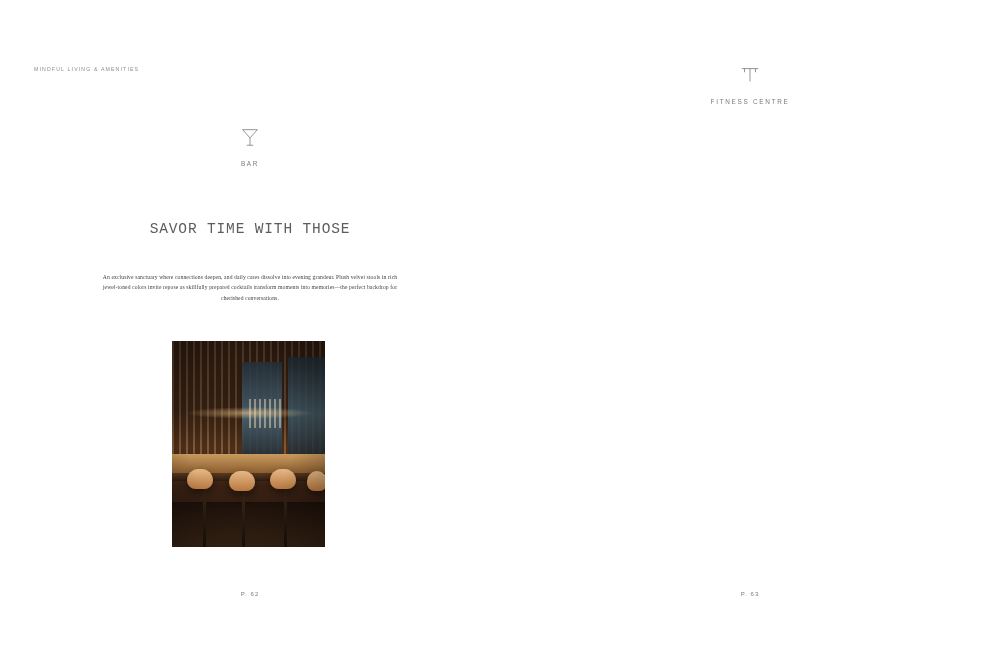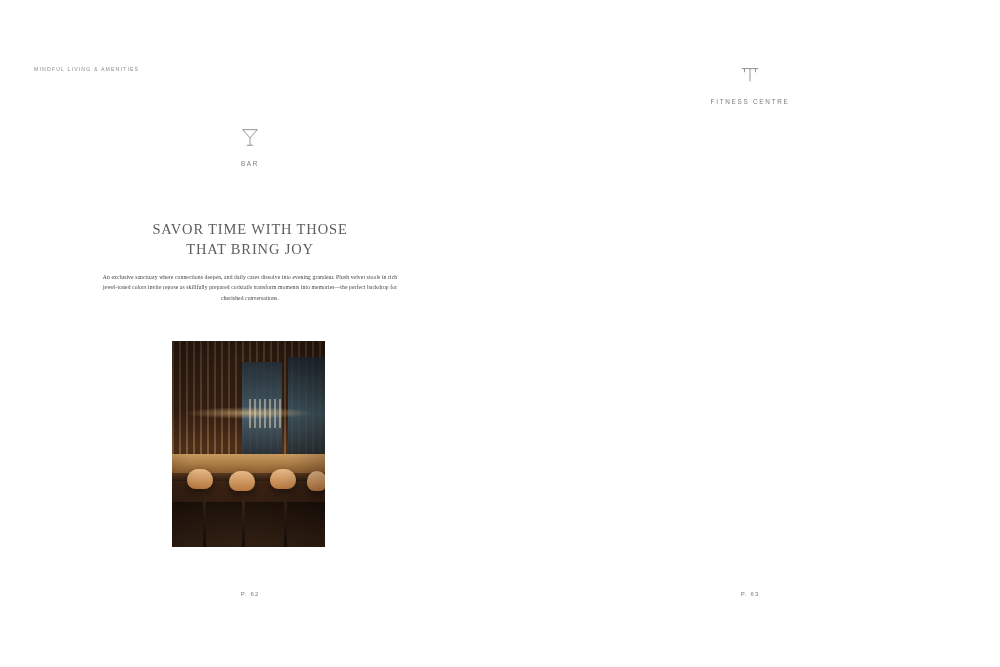--- a/index.html
+++ b/index.html
@@ -67,21 +67,21 @@
 
   
   .headline {
     position: absolute;
     text-align: center;
     font-size: 14.5px;
     line-height: 1.38;
     letter-spacing: 0.85px;
     color: #5d5d5d;
     font-weight: 400;
-    font-family: Liberation Serif, serif;
+    font-family: Liberation Mono, monospace;
   }
   .headline-left {
     left: 75px;
     width: 350px;
     top: 219px;
   }
 
   
   .body-copy {
     position: absolute;
@@ -208,21 +208,20 @@
           <path d="M4 4 L20 4 L12 13 Z"></path>
           <path d="M12 13 L12 21"></path>
           <path d="M8.5 21 L15.5 21"></path>
         </svg>
       </span>
       <span class="label">BAR</span>
     </div>
 
     <div class="headline headline-left">
       <div>SAVOR TIME WITH THOSE</div>
-      <div>THAT BRING JOY</div>
     </div>
 
     <div class="body-copy body-left">An exclusive sanctuary where connections deepen, and daily cares dissolve into evening grandeur. Plush velvet stools in rich jewel-toned colors invite repose as skillfully prepared cocktails transform moments into memories—the perfect backdrop for cherished conversations.</div>
 
     <div class="photo photo-bar">
       <div class="photo-inner">
         <div class="bar-bg"></div>
         <div class="bar-slats"></div>
         <div class="bar-panel-dark"></div>
         <div class="bar-panel-dark2"></div>

